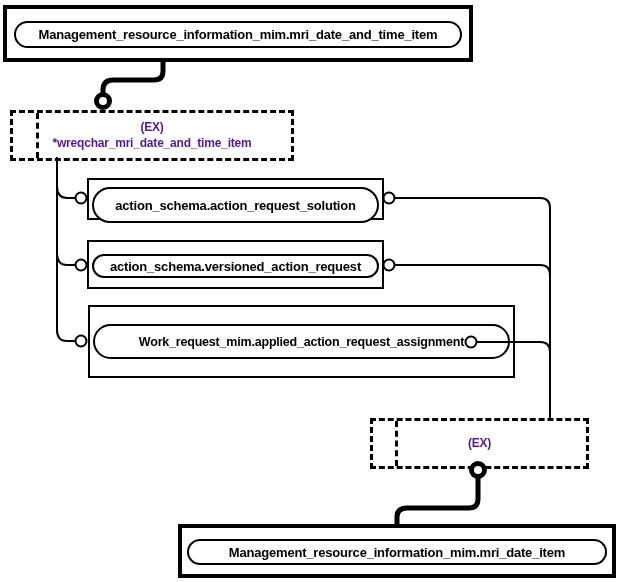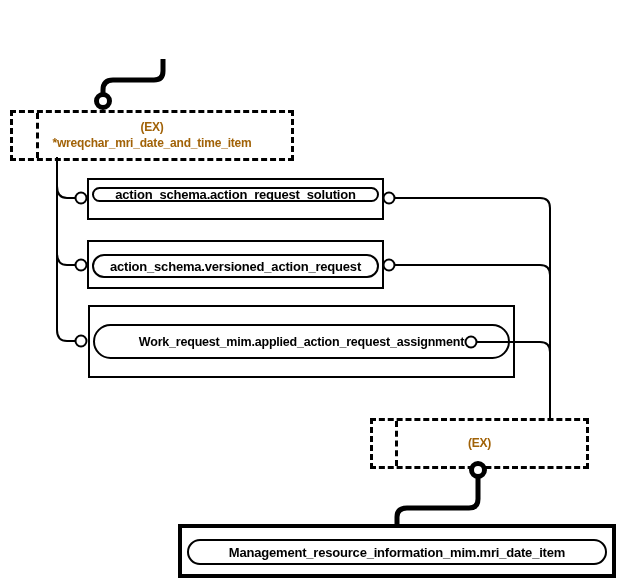--- a/index.html
+++ b/index.html
@@ -32,44 +32,49 @@
   }
   .stadium .lbl{
     font-weight:bold;color:#000;white-space:nowrap;
     letter-spacing:-0.2px;
   }
   
   .dashed-ref{
     position:absolute;box-sizing:border-box;
     border:3px dashed #000;background:#fff;
     display:flex;flex-direction:column;align-items:center;justify-content:center;
-    font-weight:bold;color:#a16207;font-size:12px;line-height:1.3;
+    font-weight:bold;color:#4c1d95;font-size:12px;line-height:1.3;
     letter-spacing:-0.2px;
   }
   .ref-divider{
     position:absolute;top:0;bottom:0;width:0;
     border-left:3px dashed #000;
   }
   .f13{font-size:13px;}
   .f125{font-size:12.5px;}
 </style>
 </head>
 <body>
 
 <div id="canvas">
 
+  <div class="entity-outer" style="left:3px;top:5px;width:470px;height:57px;">
+    <div class="stadium" style="left:7px;right:7px;top:12px;height:27px;">
+      <span class="lbl f13">Management_resource_information_mim.mri_date_and_time_item</span>
+    </div>
+  </div>
 
   <div class="dashed-ref" style="left:10px;top:110px;width:284px;height:51px;">
     <div class="ref-divider" style="left:23px;"></div>
     <span>(EX)</span>
     <span>*wreqchar_mri_date_and_time_item</span>
   </div>
 
   <div class="schema-outer" style="left:87px;top:178px;width:297px;height:42px;">
-    <div class="stadium" style="left:3px;right:3px;top:7px;height:15px;">
+    <div class="stadium" style="left:3px;right:3px;top:7px;height:36px;">
       <span class="lbl f13">action_schema.action_request_solution</span>
     </div>
   </div>
 
   <div class="schema-outer" style="left:87px;top:240px;width:297px;height:49px;">
     <div class="stadium" style="left:3px;right:3px;top:12px;height:24px;">
       <span class="lbl f13">action_schema.versioned_action_request</span>
     </div>
   </div>
 

